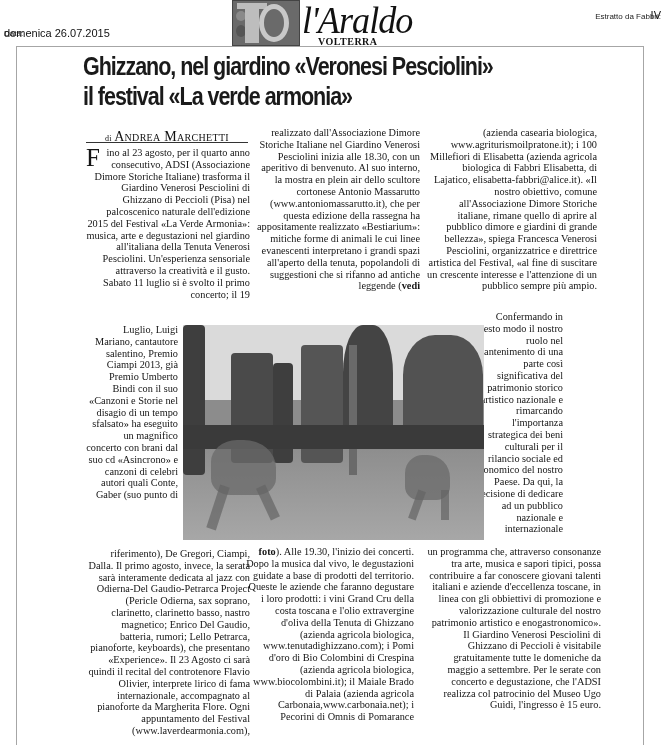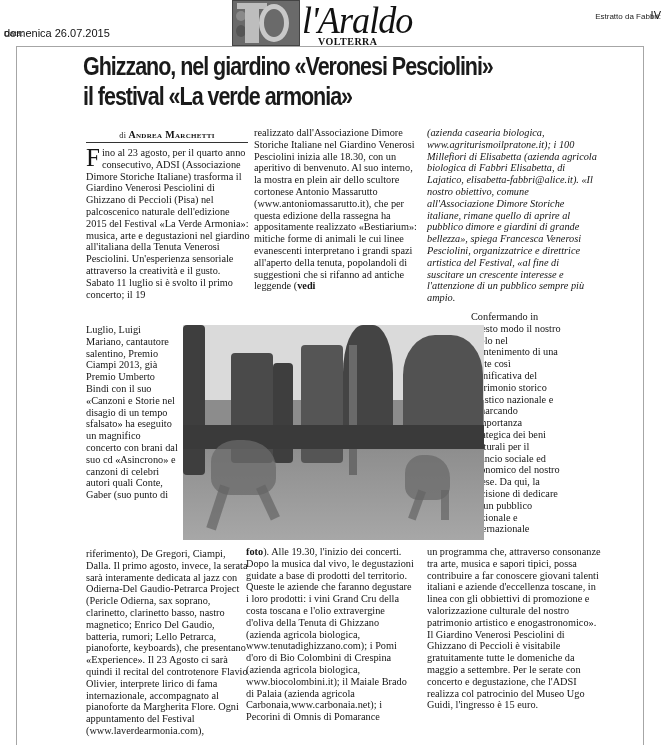--- a/index.html
+++ b/index.html
@@ -10,23 +10,23 @@
   .logo-box .t { position:absolute; left:12px; top:2px; width:14px; height:40px; background:#bdbdbd; }
   .logo-box .t2 { position:absolute; left:4px; top:2px; width:30px; height:6px; background:#bdbdbd; }
   .logo-box .o { position:absolute; left:26px; top:3px; width:30px; height:38px; border:5px solid #c8c8c8; border-radius:50%; box-sizing:border-box; }
   .logo-box .dot1 { position:absolute; left:3px; top:10px; width:10px; height:10px; border-radius:50%; background:#8a8a8a; }
   .logo-box .dot2 { position:absolute; left:3px; top:24px; width:10px; height:12px; border-radius:50%; background:#555; }
   .logo-text { position:absolute; left:302px; top:-2px; font-family:"Liberation Serif", serif; font-style:italic; font-size:38px; color:#111; letter-spacing:-1px; transform:scaleX(0.95); transform-origin:left top; }
   .logo-sub { position:absolute; left:318px; top:36px; font-family:"Liberation Serif", serif; font-weight:bold; font-size:10px; letter-spacing:0.5px; color:#111; }
   .frame { position:absolute; left:16px; top:46px; width:628px; height:699px; border:1px solid #a6a6a6; border-bottom:none; box-sizing:border-box; }
   .headline { position:absolute; left:83px; top:51px; font-family:"Liberation Sans", sans-serif; font-weight:bold; font-size:25px; line-height:30px; letter-spacing:-1.2px; color:#1a1a1a; transform:scaleX(0.86); transform-origin:left top; white-space:nowrap; }
   .byline { position:absolute; left:86px; top:129px; width:162px; text-align:center; font-size:8px; letter-spacing:0.3px; }
-  .byline .sc { font-variant:small-caps; font-size:10px;font-weight:bold; }
+  .byline .sc { font-variant:small-caps; font-size:14px; }
   .byline-rule { position:absolute; left:86px; top:142px; width:162px; height:1px; background:#333; }
-  .col { position:absolute; font-size:10.3px; line-height:11.8px; color:#151515; }
+  .col { position:absolute; font-size:10.3px; line-height:11.8px; color:#151515;text-align:right; }
   .col p { margin:0; }
   .dropcap { float:left; font-size:25px; line-height:20px; margin:1px 2px 0 0; }
   .photo { position:absolute; left:183px; top:325px; width:301px; height:215px; overflow:hidden; background:#8c8c8c; }
   .photo .sky { position:absolute; left:0; top:0; width:100%; height:35%; background:#dadada; }
   .photo .lawn { position:absolute; left:0; bottom:0; width:100%; height:42%; background:linear-gradient(#8e8e8e,#a7a7a7); }
   .photo .hedge { position:absolute; background:#3e3e3e; border-radius:4px; }
   .photo .tree { position:absolute; background:#525252; border-radius:40% 40% 10% 10%; }
   .photo .animal { position:absolute; background:rgba(105,105,105,0.75); border-radius:40% 50% 30% 30%; }
 </style>
 </head>
@@ -71,21 +71,21 @@
   <p>riferimento), De Gregori, Ciampi, Dalla. Il primo agosto, invece, la serata sarà interamente dedicata al jazz con Odierna-Del Gaudio-Petrarca Project (Pericle Odierna, sax soprano, clarinetto, clarinetto basso, nastro magnetico; Enrico Del Gaudio, batteria, rumori; Lello Petrarca, pianoforte, keyboards), che presentano «Experience». Il 23 Agosto ci sarà quindi il recital del controtenore Flavio Olivier, interprete lirico di fama internazionale, accompagnato al pianoforte da Margherita Flore. Ogni appuntamento del Festival (www.laverdearmonia.com),</p>
 </div>
 
 <div class="col" style="left:254px;top:127px;width:166px;">
   <span>realizzato dall'Associazione Dimore Storiche Italiane nel Giardino Venerosi Pesciolini inizia alle 18.30, con un aperitivo di benvenuto. Al suo interno, la mostra en plein air dello scultore cortonese Antonio Massarutto (www.antoniomassarutto.it), che per questa edizione della rassegna ha appositamente realizzato «Bestiarium»: mitiche forme di animali le cui linee evanescenti interpretano i grandi spazi all'aperto della tenuta, popolandoli di suggestioni che si rifanno ad antiche leggende (</span><b>vedi</b>
 </div>
 <div class="col" style="left:246px;top:546px;width:168px;">
   <b>foto</b><span>). Alle 19.30, l'inizio dei concerti. Dopo la musica dal vivo, le degustazioni guidate a base di prodotti del territorio. Queste le aziende che faranno degustare i loro prodotti: i vini Grand Cru della costa toscana e l'olio extravergine d'oliva della Tenuta di Ghizzano (azienda agricola biologica, www.tenutadighizzano.com); i Pomi d'oro di Bio Colombini di Crespina (azienda agricola biologica, www.biocolombini.it); il Maiale Brado di Palaia (azienda agricola Carbonaia,www.carbonaia.net); i Pecorini di Omnis di Pomarance</span>
 </div>
 
-<div class="col" style="left:427px;top:127px;width:170px;font-style:italic;">
+<div class="col" style="left:427px;top:127px;width:170px;">
   <p>(azienda casearia biologica, www.agriturismoilpratone.it); i 100 Millefiori di Elisabetta (azienda agricola biologica di Fabbri Elisabetta, di Lajatico, elisabetta-fabbri@alice.it). «Il nostro obiettivo, comune all'Associazione Dimore Storiche italiane, rimane quello di aprire al pubblico dimore e giardini di grande bellezza», spiega Francesca Venerosi Pesciolini, organizzatrice e direttrice artistica del Festival, «al fine di suscitare un crescente interesse e l'attenzione di un pubblico sempre più ampio.</p>
 </div>
 <div class="col" style="left:471px;top:311px;width:92px;">
   <p>Confermando in questo modo il nostro ruolo nel mantenimento di una parte così significativa del patrimonio storico artistico nazionale e rimarcando l'importanza strategica dei beni culturali per il rilancio sociale ed economico del nostro Paese. Da qui, la decisione di dedicare ad un pubblico nazionale e internazionale</p>
 </div>
 <div class="col" style="left:427px;top:546px;width:174px;">
   <p>un programma che, attraverso consonanze tra arte, musica e sapori tipici, possa contribuire a far conoscere giovani talenti italiani e aziende d'eccellenza toscane, in linea con gli obbiettivi di promozione e valorizzazione culturale del nostro patrimonio artistico e enogastronomico». Il Giardino Venerosi Pesciolini di Ghizzano di Peccioli è visitabile gratuitamente tutte le domeniche da maggio a settembre. Per le serate con concerto e degustazione, che l'ADSI realizza col patrocinio del Museo Ugo Guidi, l'ingresso è 15 euro.</p>
 </div>
 
 <div class="photo">

